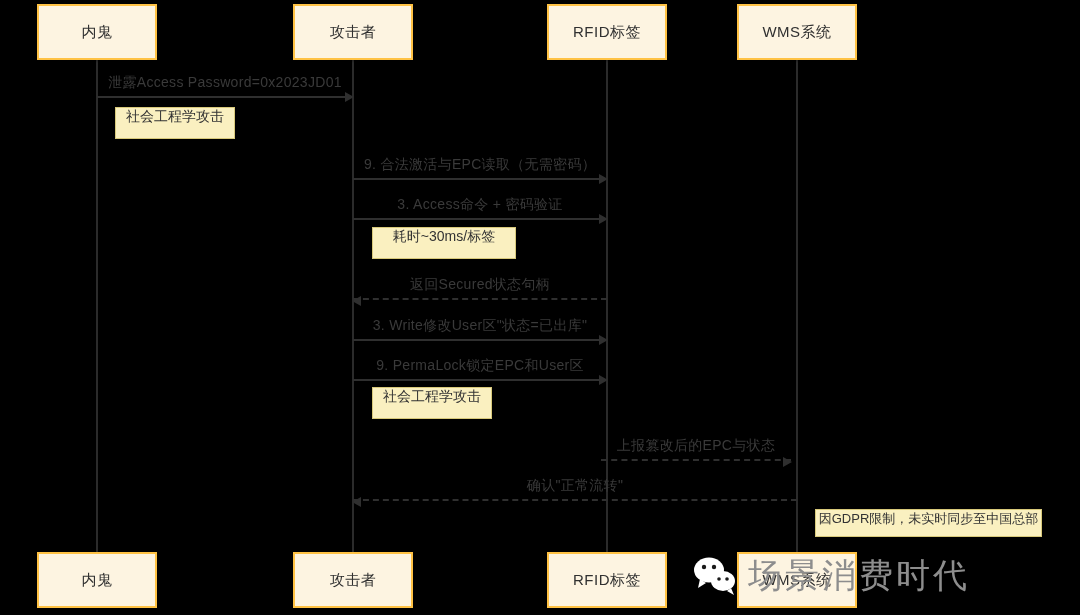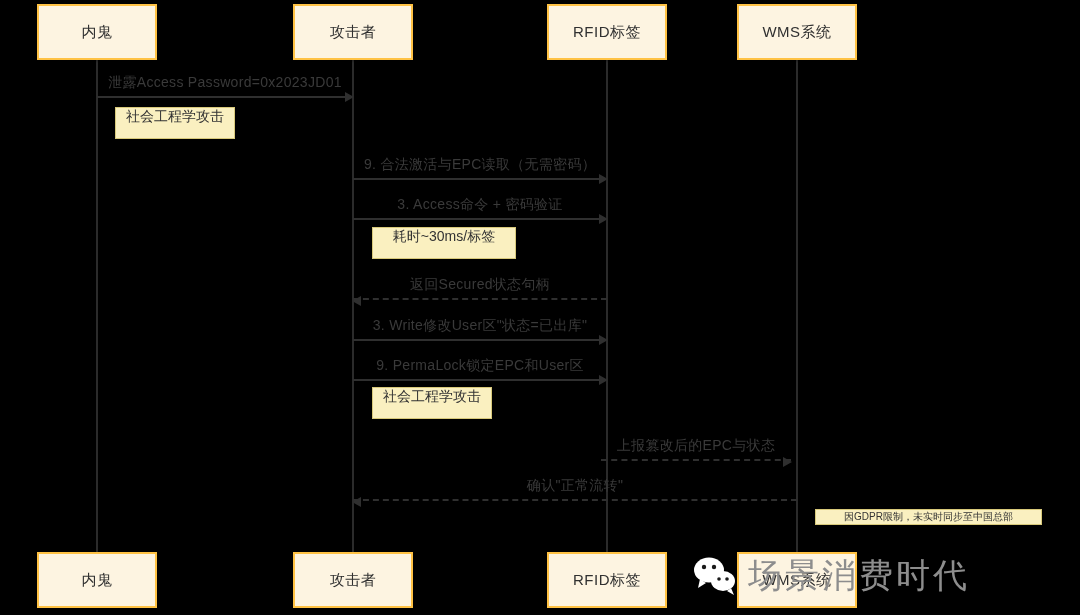--- a/index.html
+++ b/index.html
@@ -195,21 +195,21 @@
 
   <div class="note" style="left:115px; top:107px; width:120px; height:32px;">
     <span>社会工程学攻击</span>
   </div>
   <div class="note" style="left:372px; top:227px; width:144px; height:32px;">
     <span>耗时~30ms/标签</span>
   </div>
   <div class="note" style="left:372px; top:387px; width:120px; height:32px;">
     <span>社会工程学攻击</span>
   </div>
-  <div class="note" style="left:815px; top:509px; width:227px; height:16px; font-size:10px;">
+  <div class="note" style="left:815px; top:509px; width:227px; height:28px; font-size:13px;">
     <span>因GDPR限制，未实时同步至中国总部</span>
   </div>
 
   <div class="actor-box" style="left:37px; top:552px; width:120px; height:56px;">
     <span>内鬼</span>
   </div>
   <div class="actor-box" style="left:293px; top:552px; width:120px; height:56px;">
     <span>攻击者</span>
   </div>
   <div class="actor-box" style="left:547px; top:552px; width:120px; height:56px;">

